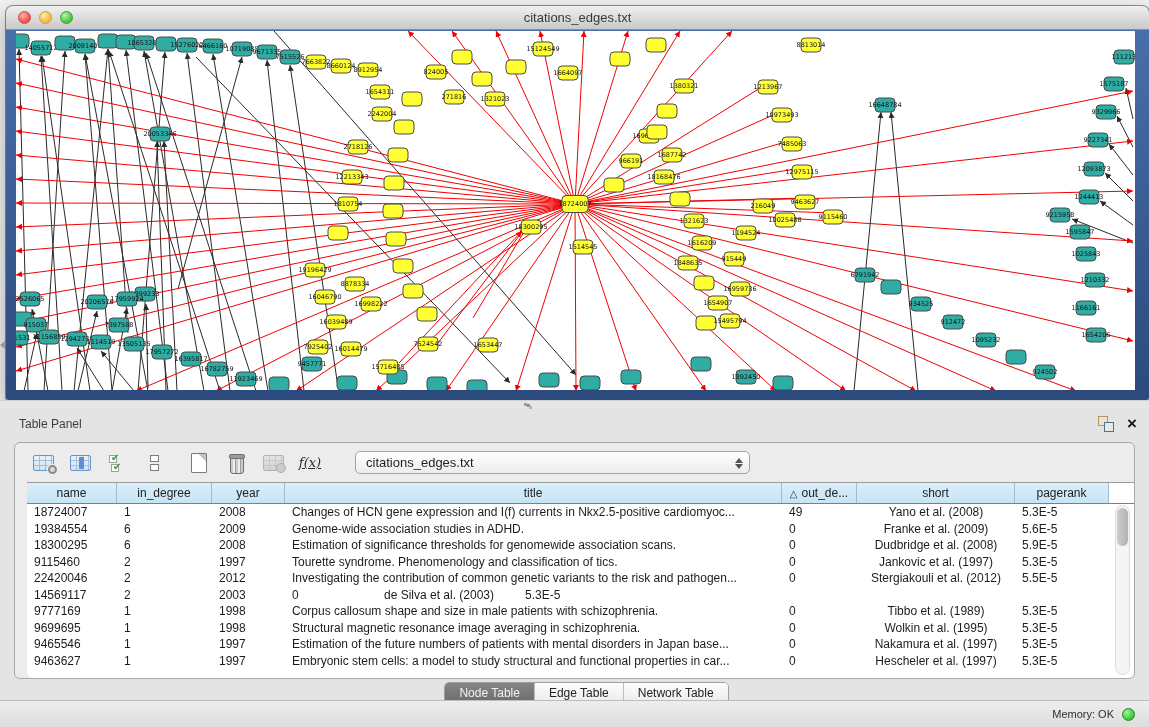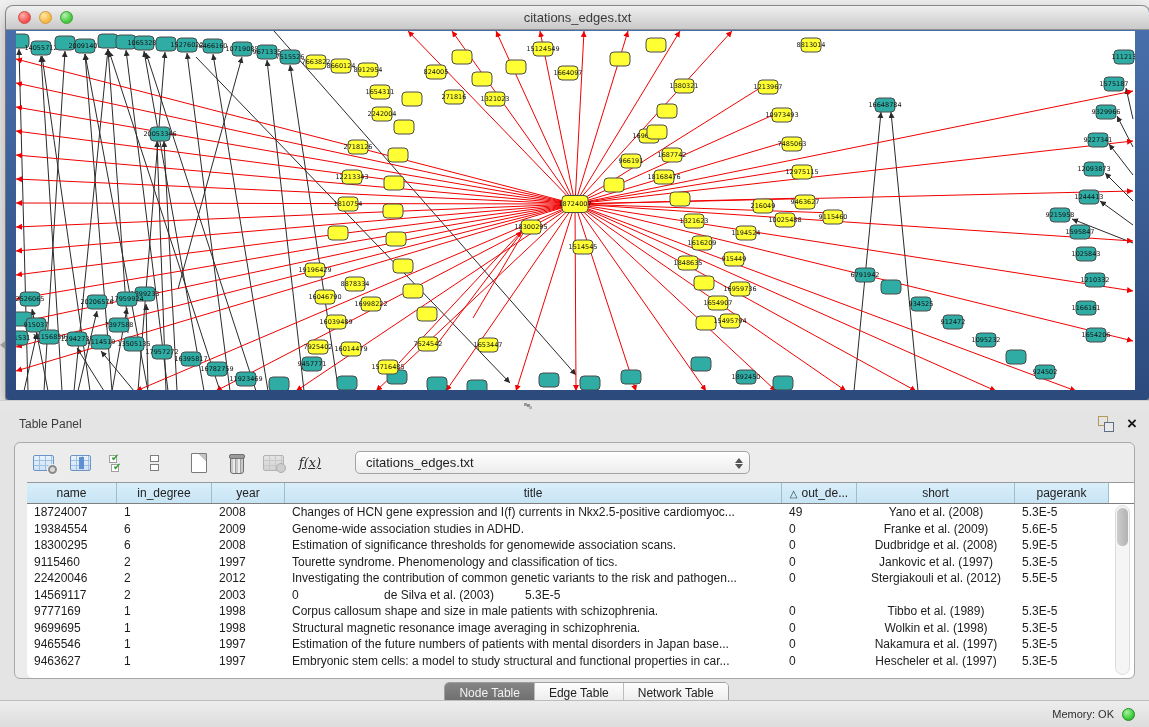--- a/index.html
+++ b/index.html
@@ -873,21 +873,21 @@
             <div class="dcell c4 al">0</div>
             <div class="dcell c5 ac">Tibbo et al. (1989)</div>
             <div class="dcell c6 al">5.3E-5</div>
           </div>
           <div class="drow">
             <div class="dcell c0 al">9699695</div>
             <div class="dcell c1 al">1</div>
             <div class="dcell c2 al">1998</div>
             <div class="dcell c3 al">Structural magnetic resonance image averaging in schizophrenia.</div>
             <div class="dcell c4 al">0</div>
-            <div class="dcell c5 ac">Wolkin et al. (1998)</div>
+            <div class="dcell c5 ac">Wolkin et al. (1995)</div>
             <div class="dcell c6 al">5.3E-5</div>
           </div>
           <div class="drow">
             <div class="dcell c0 al">9465546</div>
             <div class="dcell c1 al">1</div>
             <div class="dcell c2 al">1997</div>
             <div class="dcell c3 al">Estimation of the future numbers of patients with mental disorders in Japan base...</div>
             <div class="dcell c4 al">0</div>
             <div class="dcell c5 ac">Nakamura et al. (1997)</div>
             <div class="dcell c6 al">5.3E-5</div>

